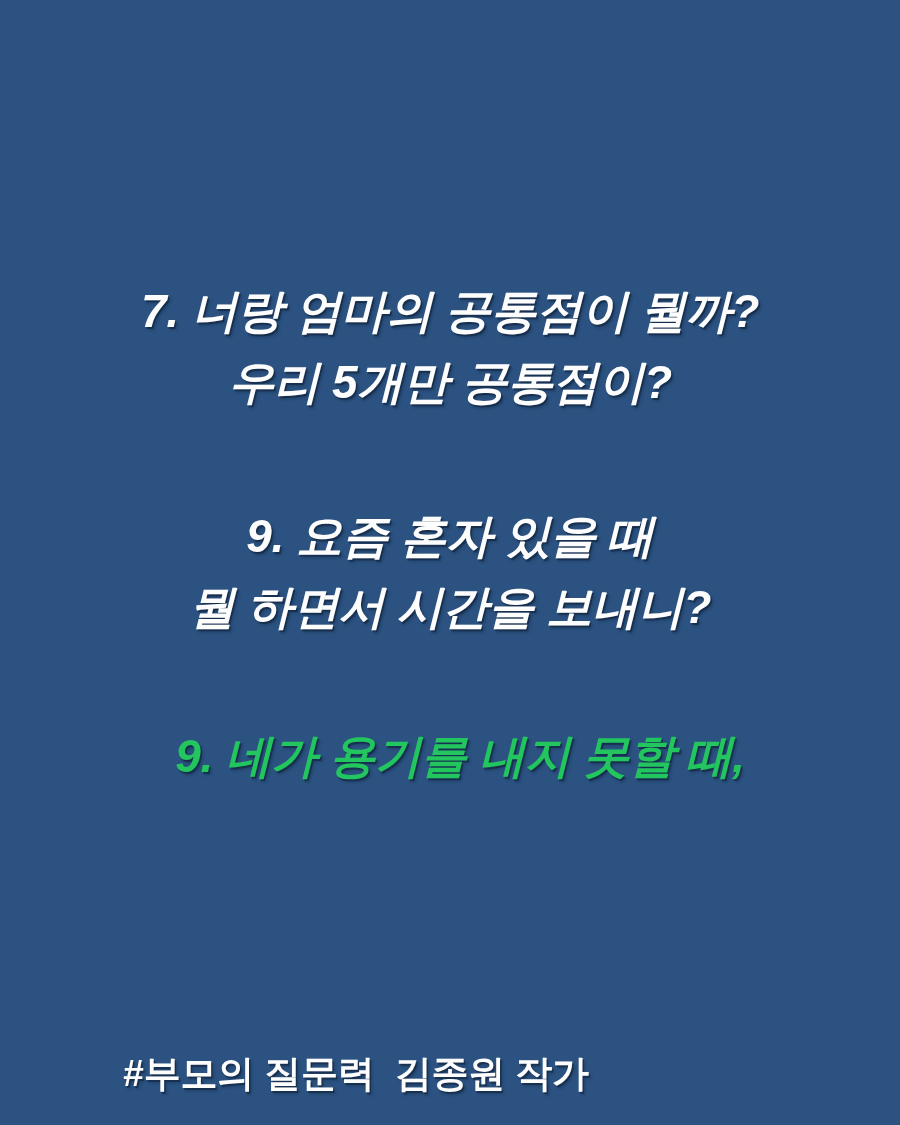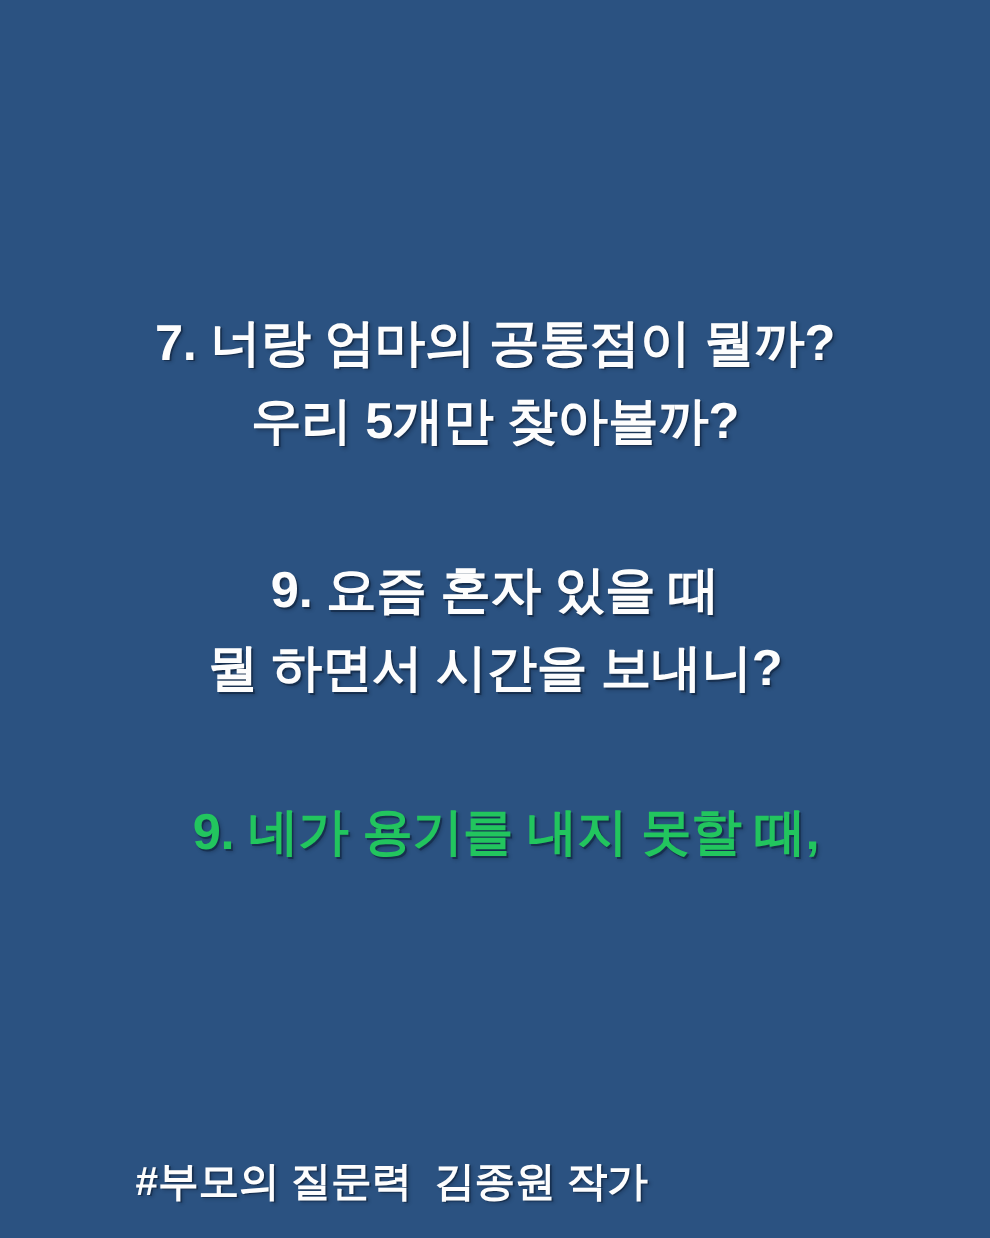--- a/index.html
+++ b/index.html
@@ -43,20 +43,21 @@
     display: block;
     color: #fdfdfd;
     font-size: 46px;
     line-height: 71px;
     font-weight: 700;
     letter-spacing: -0.3px;
     white-space: pre;
     text-shadow:
       1.5px 1.5px 0 rgba(14, 32, 56, 0.55),
       2.5px 2.5px 3px rgba(12, 28, 50, 0.30);
+    font-style: italic;
   }
 
   
   #footer-credit {
     position: absolute;
     left: 0;
     top: 1049px;
     width: 712px;
     text-align: center;
   }
@@ -74,21 +75,21 @@
       2.5px 2.5px 3px rgba(12, 28, 50, 0.30);
   }
 </style>
 </head>
 <body style="background: rgb(43, 82, 129);">
 
 <div id="card" style="background: rgb(43, 82, 129);">
 
   <div class="question-block" id="question-block-1">
     <span class="q-line" style="color: rgb(253, 253, 253);">7. 너랑 엄마의 공통점이 뭘까?</span>
-    <span class="q-line" style="color: rgb(253, 253, 253);">우리 5개만 찾아볼까?</span>
+    <span class="q-line" style="color: rgb(253, 253, 253);">우리 5개만 공통점이?</span>
   </div>
 
   <div class="question-block" id="question-block-2">
     <span class="q-line" style="color: rgb(253, 253, 253);">9. 요즘 혼자 있을 때</span>
     <span class="q-line" style="color: rgb(253, 253, 253);">뭘 하면서 시간을 보내니?</span>
   </div>
 
   <div class="question-block" id="question-block-3">
     <span class="q-line" style="color: #22c55e; margin-left: 20px;">9. 네가 용기를 내지 못할 때,</span>
   </div>

